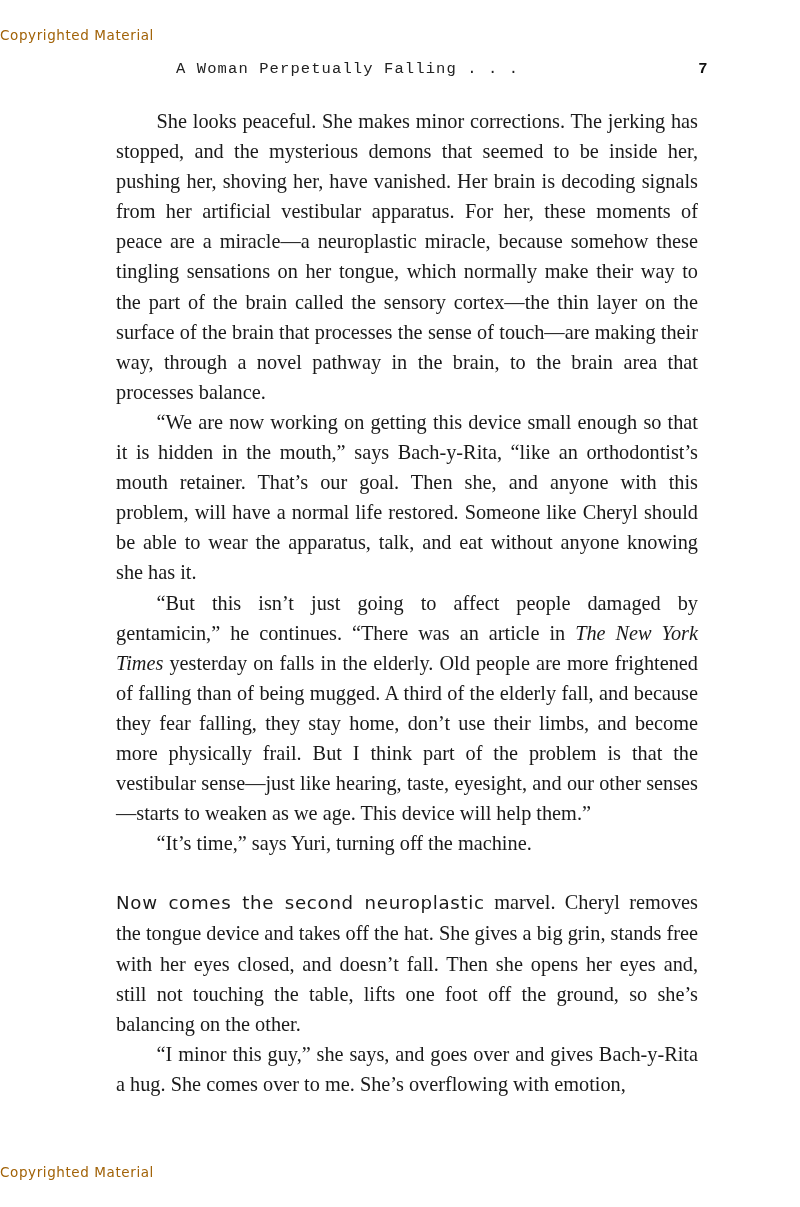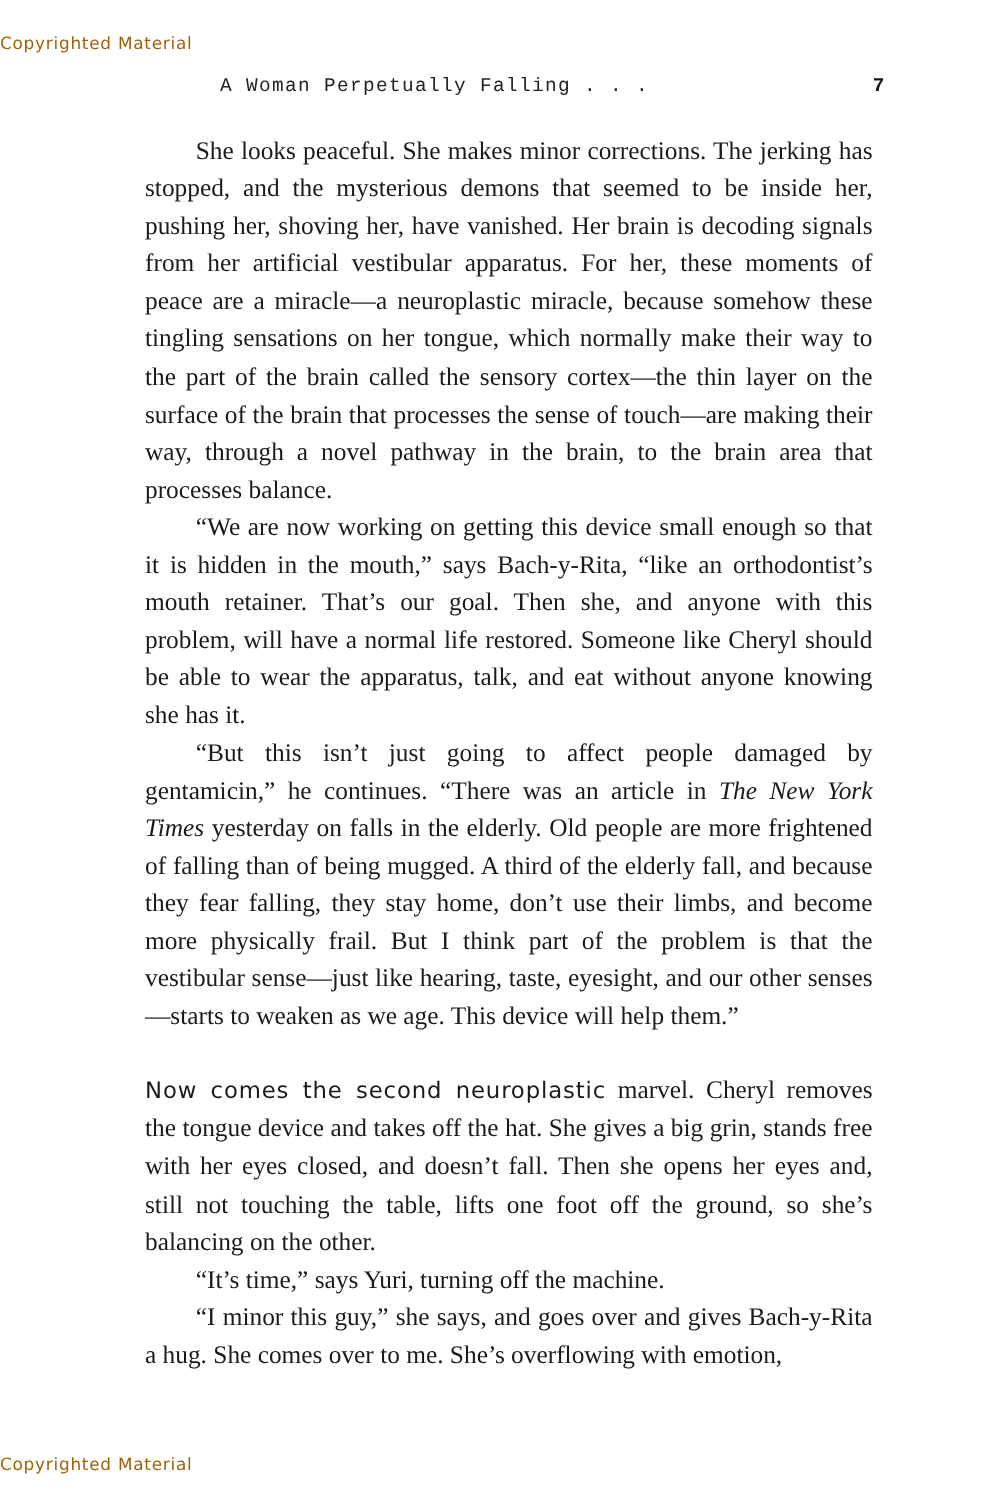--- a/index.html
+++ b/index.html
@@ -88,20 +88,20 @@
 
   <div class="running-head">
     <span class="title">A Woman Perpetually Falling . . .</span>
     <span class="folio">7</span>
   </div>
 
   <div class="body-text">
       <p class="para"><span>She looks peaceful. She makes minor corrections. The jerking has stopped, and the mysterious demons that seemed to be inside her, pushing her, shoving her, have vanished. Her brain is decoding signals from her artificial vestibular apparatus. For her, these moments of peace are a miracle—a neuroplastic miracle, because somehow these tingling sensations on her tongue, which normally make their way to the part of the brain called the sensory cortex—the thin layer on the surface of the brain that processes the sense of touch—are making their way, through a novel pathway in the brain, to the brain area that processes balance.</span></p>
       <p class="para"><span>“We are now working on getting this device small enough so that it is hidden in the mouth,” says Bach-y-Rita, “like an orthodontist’s mouth retainer. That’s our goal. Then she, and anyone with this problem, will have a normal life restored. Someone like Cheryl should be able to wear the apparatus, talk, and eat without anyone knowing she has it.</span></p>
       <p class="para"><span>“But this isn’t just going to affect people damaged by gentamicin,” he continues. “There was an article in </span><span class="italic">The New York Times</span><span> yesterday on falls in the elderly. Old people are more frightened of falling than of being mugged. A third of the elderly fall, and because they fear falling, they stay home, don’t use their limbs, and become more physically frail. But I think part of the problem is that the vestibular sense—just like hearing, taste, eyesight, and our other senses—starts to weaken as we age. This device will help them.”</span></p>
+      <p class="para"><span>“It’s time,” says Yuri, turning off the machine.</span></p>
       <p class="para no-indent space-before"><span class="lead-in">Now comes the second neuroplastic</span><span> marvel. Cheryl removes the tongue device and takes off the hat. She gives a big grin, stands free with her eyes closed, and doesn’t fall. Then she opens her eyes and, still not touching the table, lifts one foot off the ground, so she’s balancing on the other.</span></p>
-      <p class="para"><span>“It’s time,” says Yuri, turning off the machine.</span></p>
       <p class="para"><span>“I minor this guy,” she says, and goes over and gives Bach-y-Rita a hug. She comes over to me. She’s overflowing with emotion,</span></p>
     </div>
 
   <div class="watermark watermark-bottom">Copyrighted Material</div>
 
 </div>
 
 </body></html>

